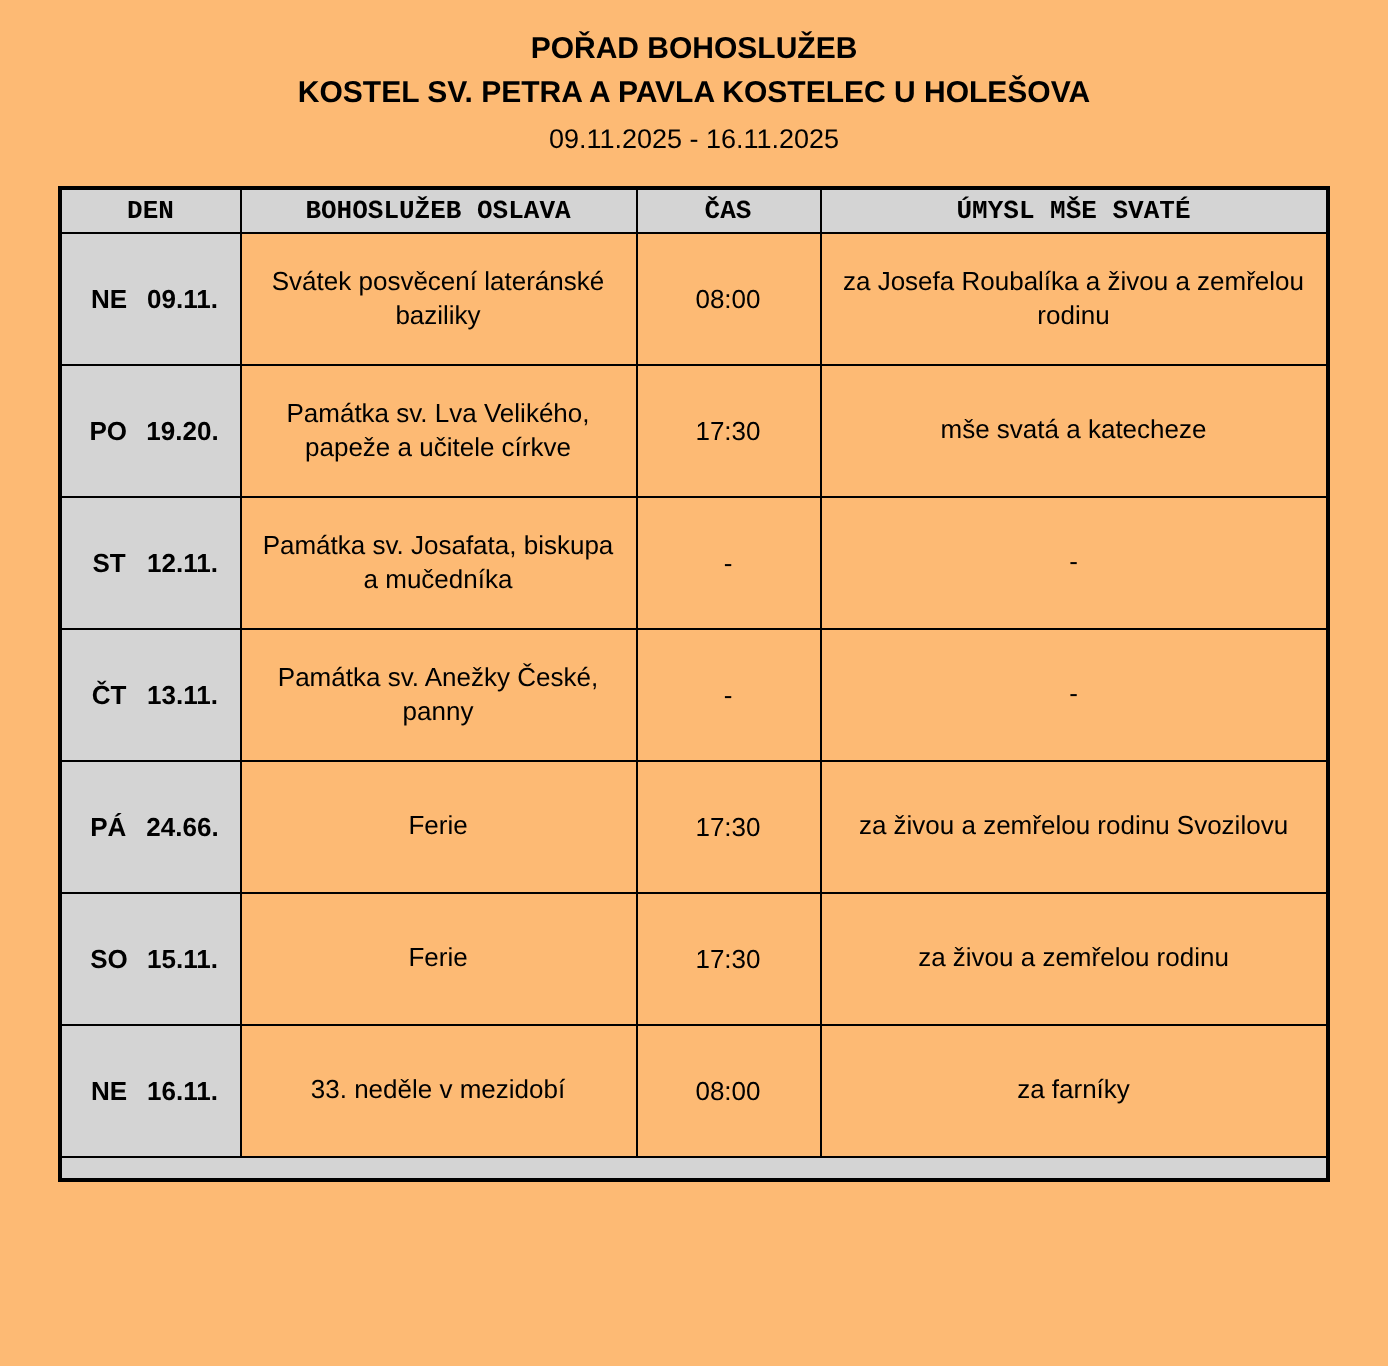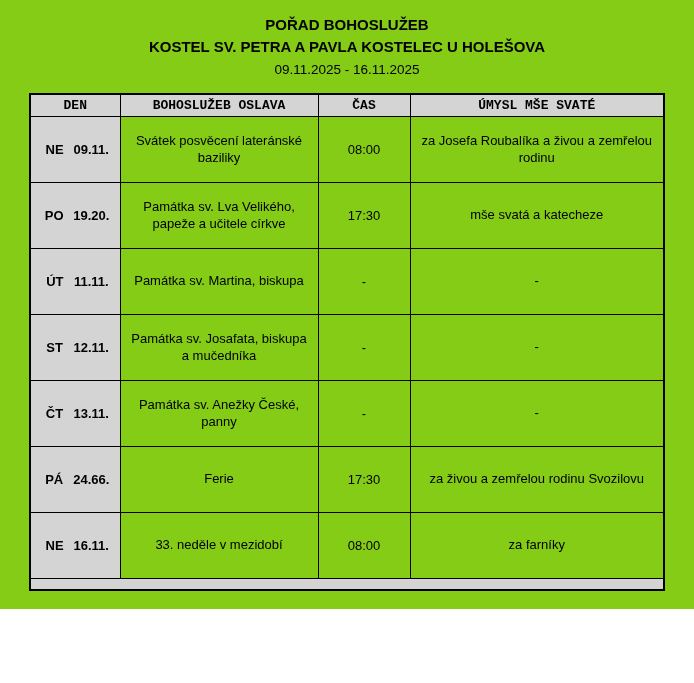--- a/index.html
+++ b/index.html
@@ -4,25 +4,25 @@
 <style>
   html, body {
     margin: 0;
     padding: 0;
     background: #ffffff;
     font-family: "Liberation Sans", sans-serif;
     color: #000000;
   }
   .page {
     width: 694px;
-    height: 609px;
+    height: 683px;
     box-sizing: border-box;
     padding-top: 14px;
     margin: 0 auto;
-    background: #84cc16;
+    background: #fdba74;
   }
   .doc-header {
     text-align: center;
     line-height: 1.45;
   }
   .doc-title {
     font-size: 15px;
     font-weight: bold;
   }
   .doc-subtitle {
@@ -127,28 +127,20 @@
       <tr class="data-row">
         <td class="den-cell">
           <span class="day-abbr">PO</span><span class="day-date">19.20.</span>
         </td>
         <td class="celebration-cell">Památka sv. Lva Velikého, papeže a učitele církve</td>
         <td class="time-cell">17:30</td>
         <td class="intention-cell">mše svatá a katecheze</td>
       </tr>
       <tr class="data-row">
         <td class="den-cell">
-          <span class="day-abbr">ÚT</span><span class="day-date">11.11.</span>
-        </td>
-        <td class="celebration-cell">Památka sv. Martina, biskupa</td>
-        <td class="time-cell">-</td>
-        <td class="intention-cell">-</td>
-      </tr>
-      <tr class="data-row">
-        <td class="den-cell">
           <span class="day-abbr">ST</span><span class="day-date">12.11.</span>
         </td>
         <td class="celebration-cell">Památka sv. Josafata, biskupa a mučedníka</td>
         <td class="time-cell">-</td>
         <td class="intention-cell">-</td>
       </tr>
       <tr class="data-row">
         <td class="den-cell">
           <span class="day-abbr">ČT</span><span class="day-date">13.11.</span>
         </td>
@@ -159,20 +151,28 @@
       <tr class="data-row">
         <td class="den-cell">
           <span class="day-abbr">PÁ</span><span class="day-date">24.66.</span>
         </td>
         <td class="celebration-cell">Ferie</td>
         <td class="time-cell">17:30</td>
         <td class="intention-cell">za živou a zemřelou rodinu Svozilovu</td>
       </tr>
       <tr class="data-row">
         <td class="den-cell">
+          <span class="day-abbr">SO</span><span class="day-date">15.11.</span>
+        </td>
+        <td class="celebration-cell">Ferie</td>
+        <td class="time-cell">17:30</td>
+        <td class="intention-cell">za živou a zemřelou rodinu</td>
+      </tr>
+      <tr class="data-row">
+        <td class="den-cell">
           <span class="day-abbr">NE</span><span class="day-date">16.11.</span>
         </td>
         <td class="celebration-cell">33. neděle v mezidobí</td>
         <td class="time-cell">08:00</td>
         <td class="intention-cell">za farníky</td>
       </tr>
       <tr class="footer-strip">
         <td colspan="4"></td>
       </tr>
     </tbody>

